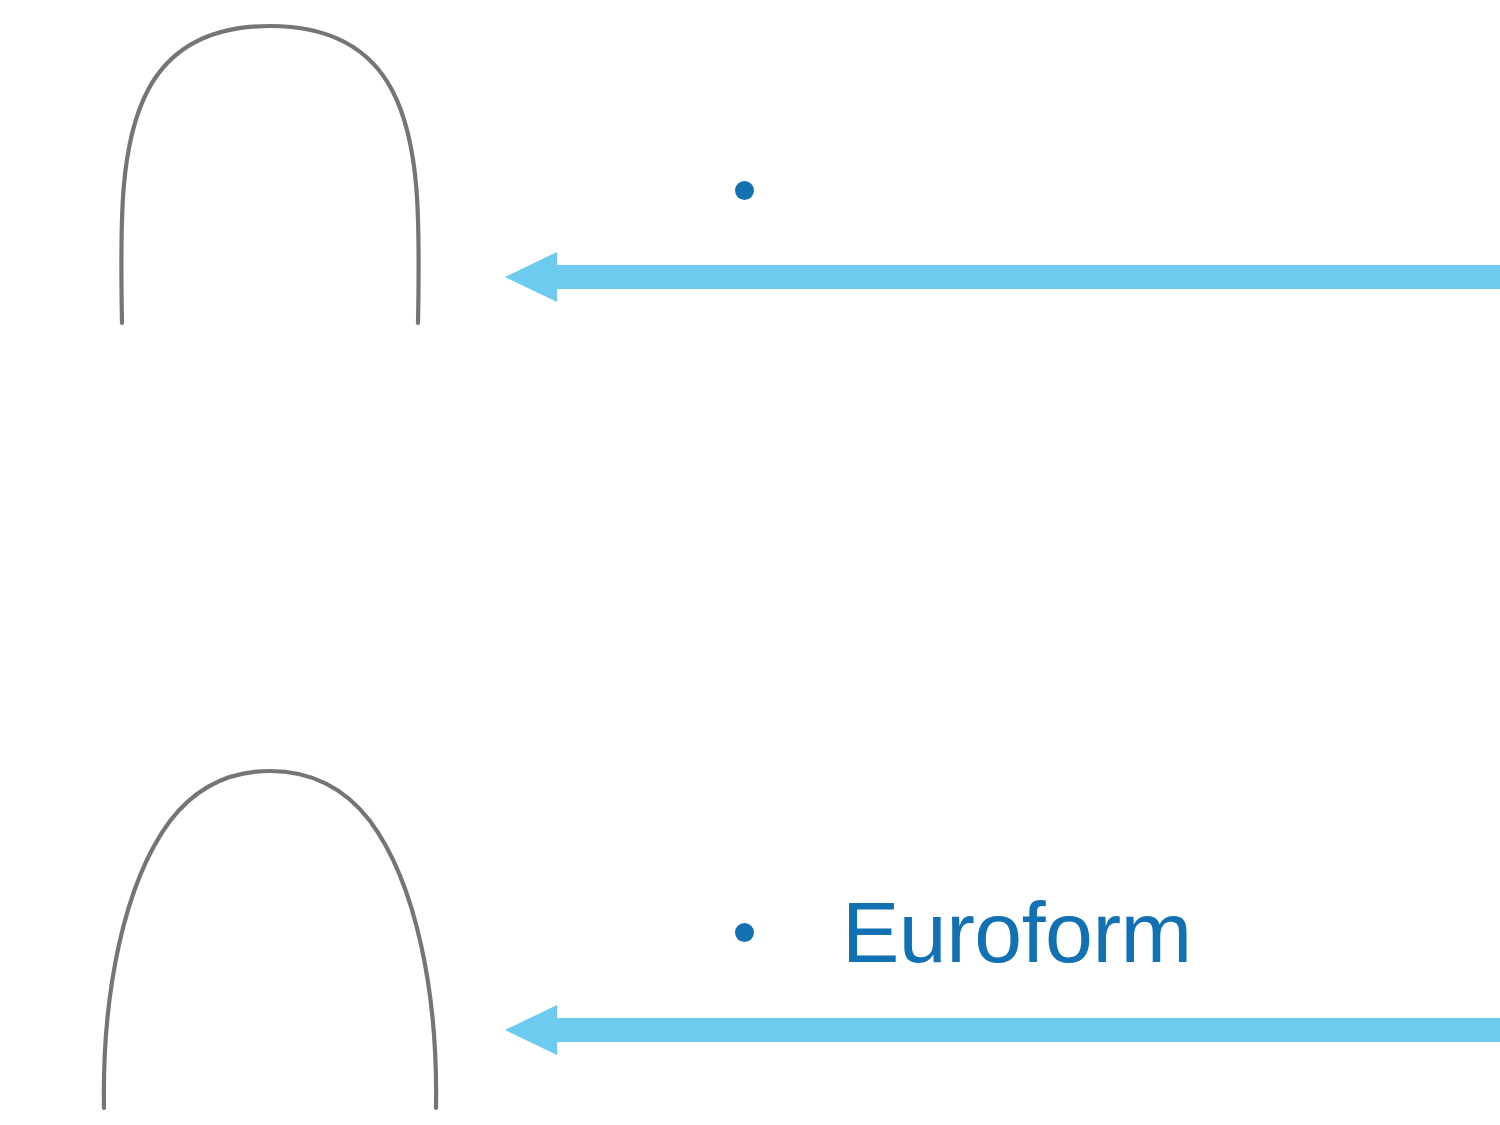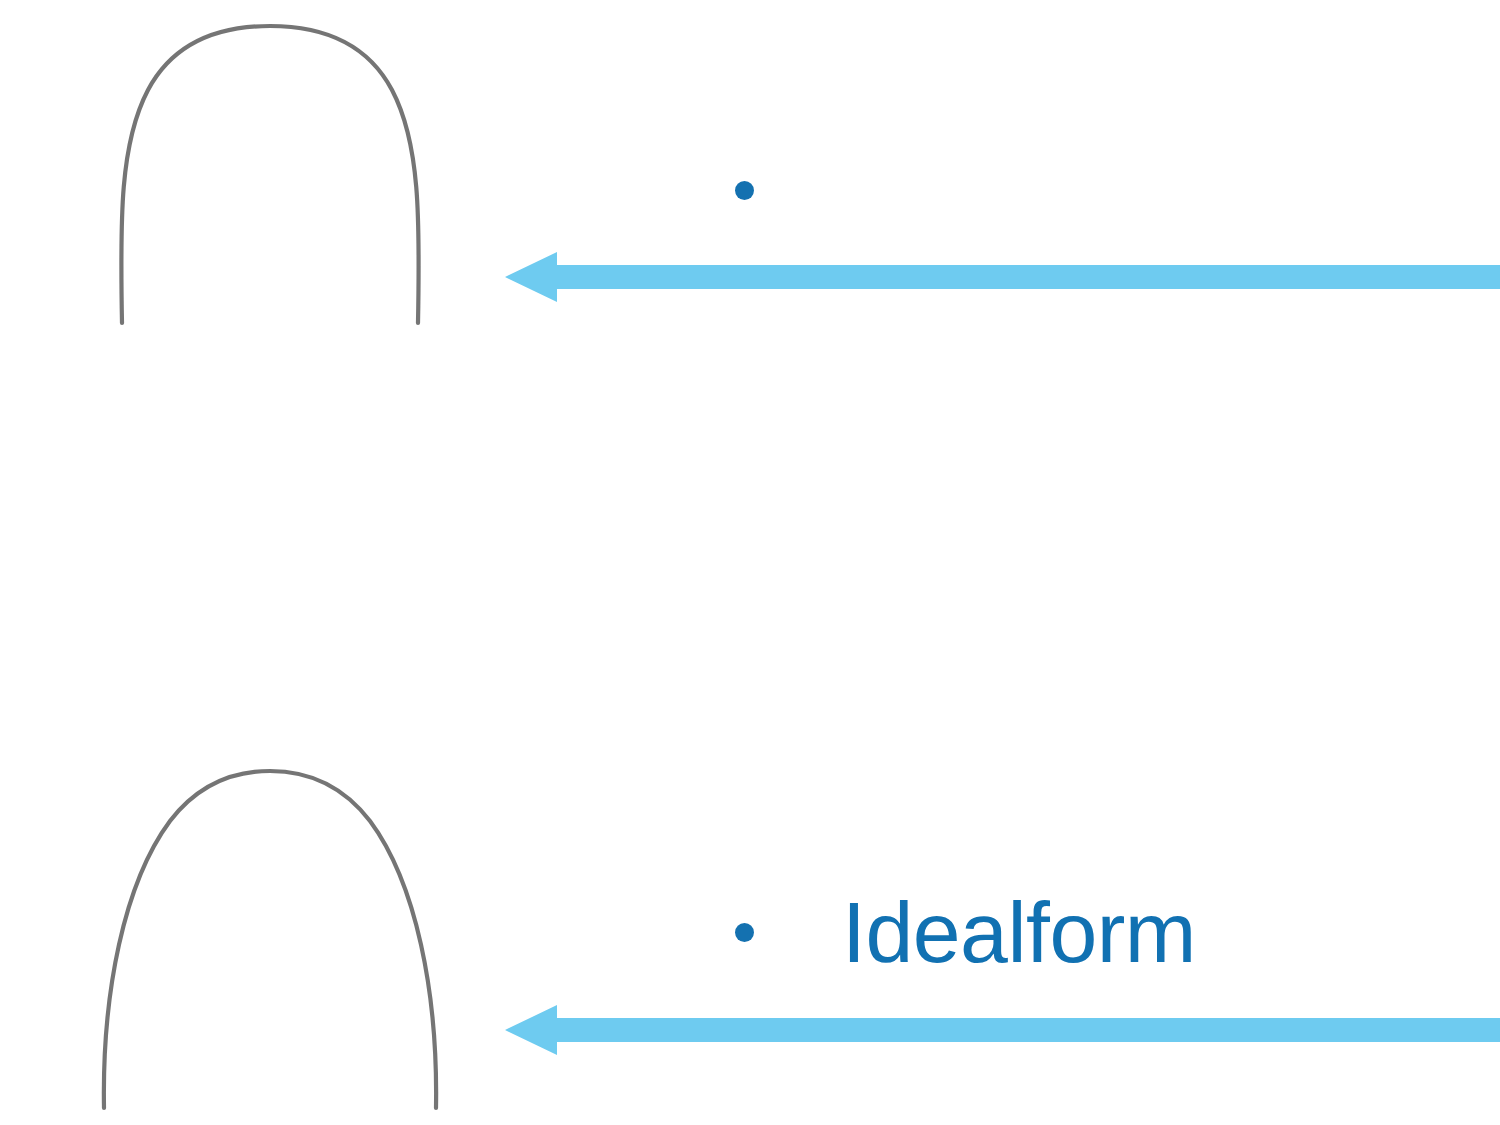--- a/index.html
+++ b/index.html
@@ -144,21 +144,21 @@
         <path class="wire-path" d="M 34 345
                  C 32 230, 54 120, 100 58
                  C 130 19, 168 8, 200 8
                  C 232 8, 270 19, 300 58
                  C 346 120, 368 230, 366 345" stroke="#696969"></path>
       </svg>
     </div>
 
     <div class="bullet-line label-1">
       <span class="bullet-dot"></span>
-      <span class="bullet-label" style="color: rgb(17, 113, 178);">Idealform</span>
+      <span class="bullet-label" style="color: rgb(17, 113, 178);">Euroform</span>
     </div>
 
     <div class="arrow-wrap arrow-1">
       <svg viewBox="0 0 1000 54" xmlns="http://www.w3.org/2000/svg" preserveAspectRatio="none" aria-hidden="true">
         <path class="arrow-shape" d="M 0 27 L 52 2 L 52 15 L 1000 15 L 1000 39 L 52 39 L 52 52 Z" fill="#6ECBF0"></path>
       </svg>
     </div>
 
   </div>
 

